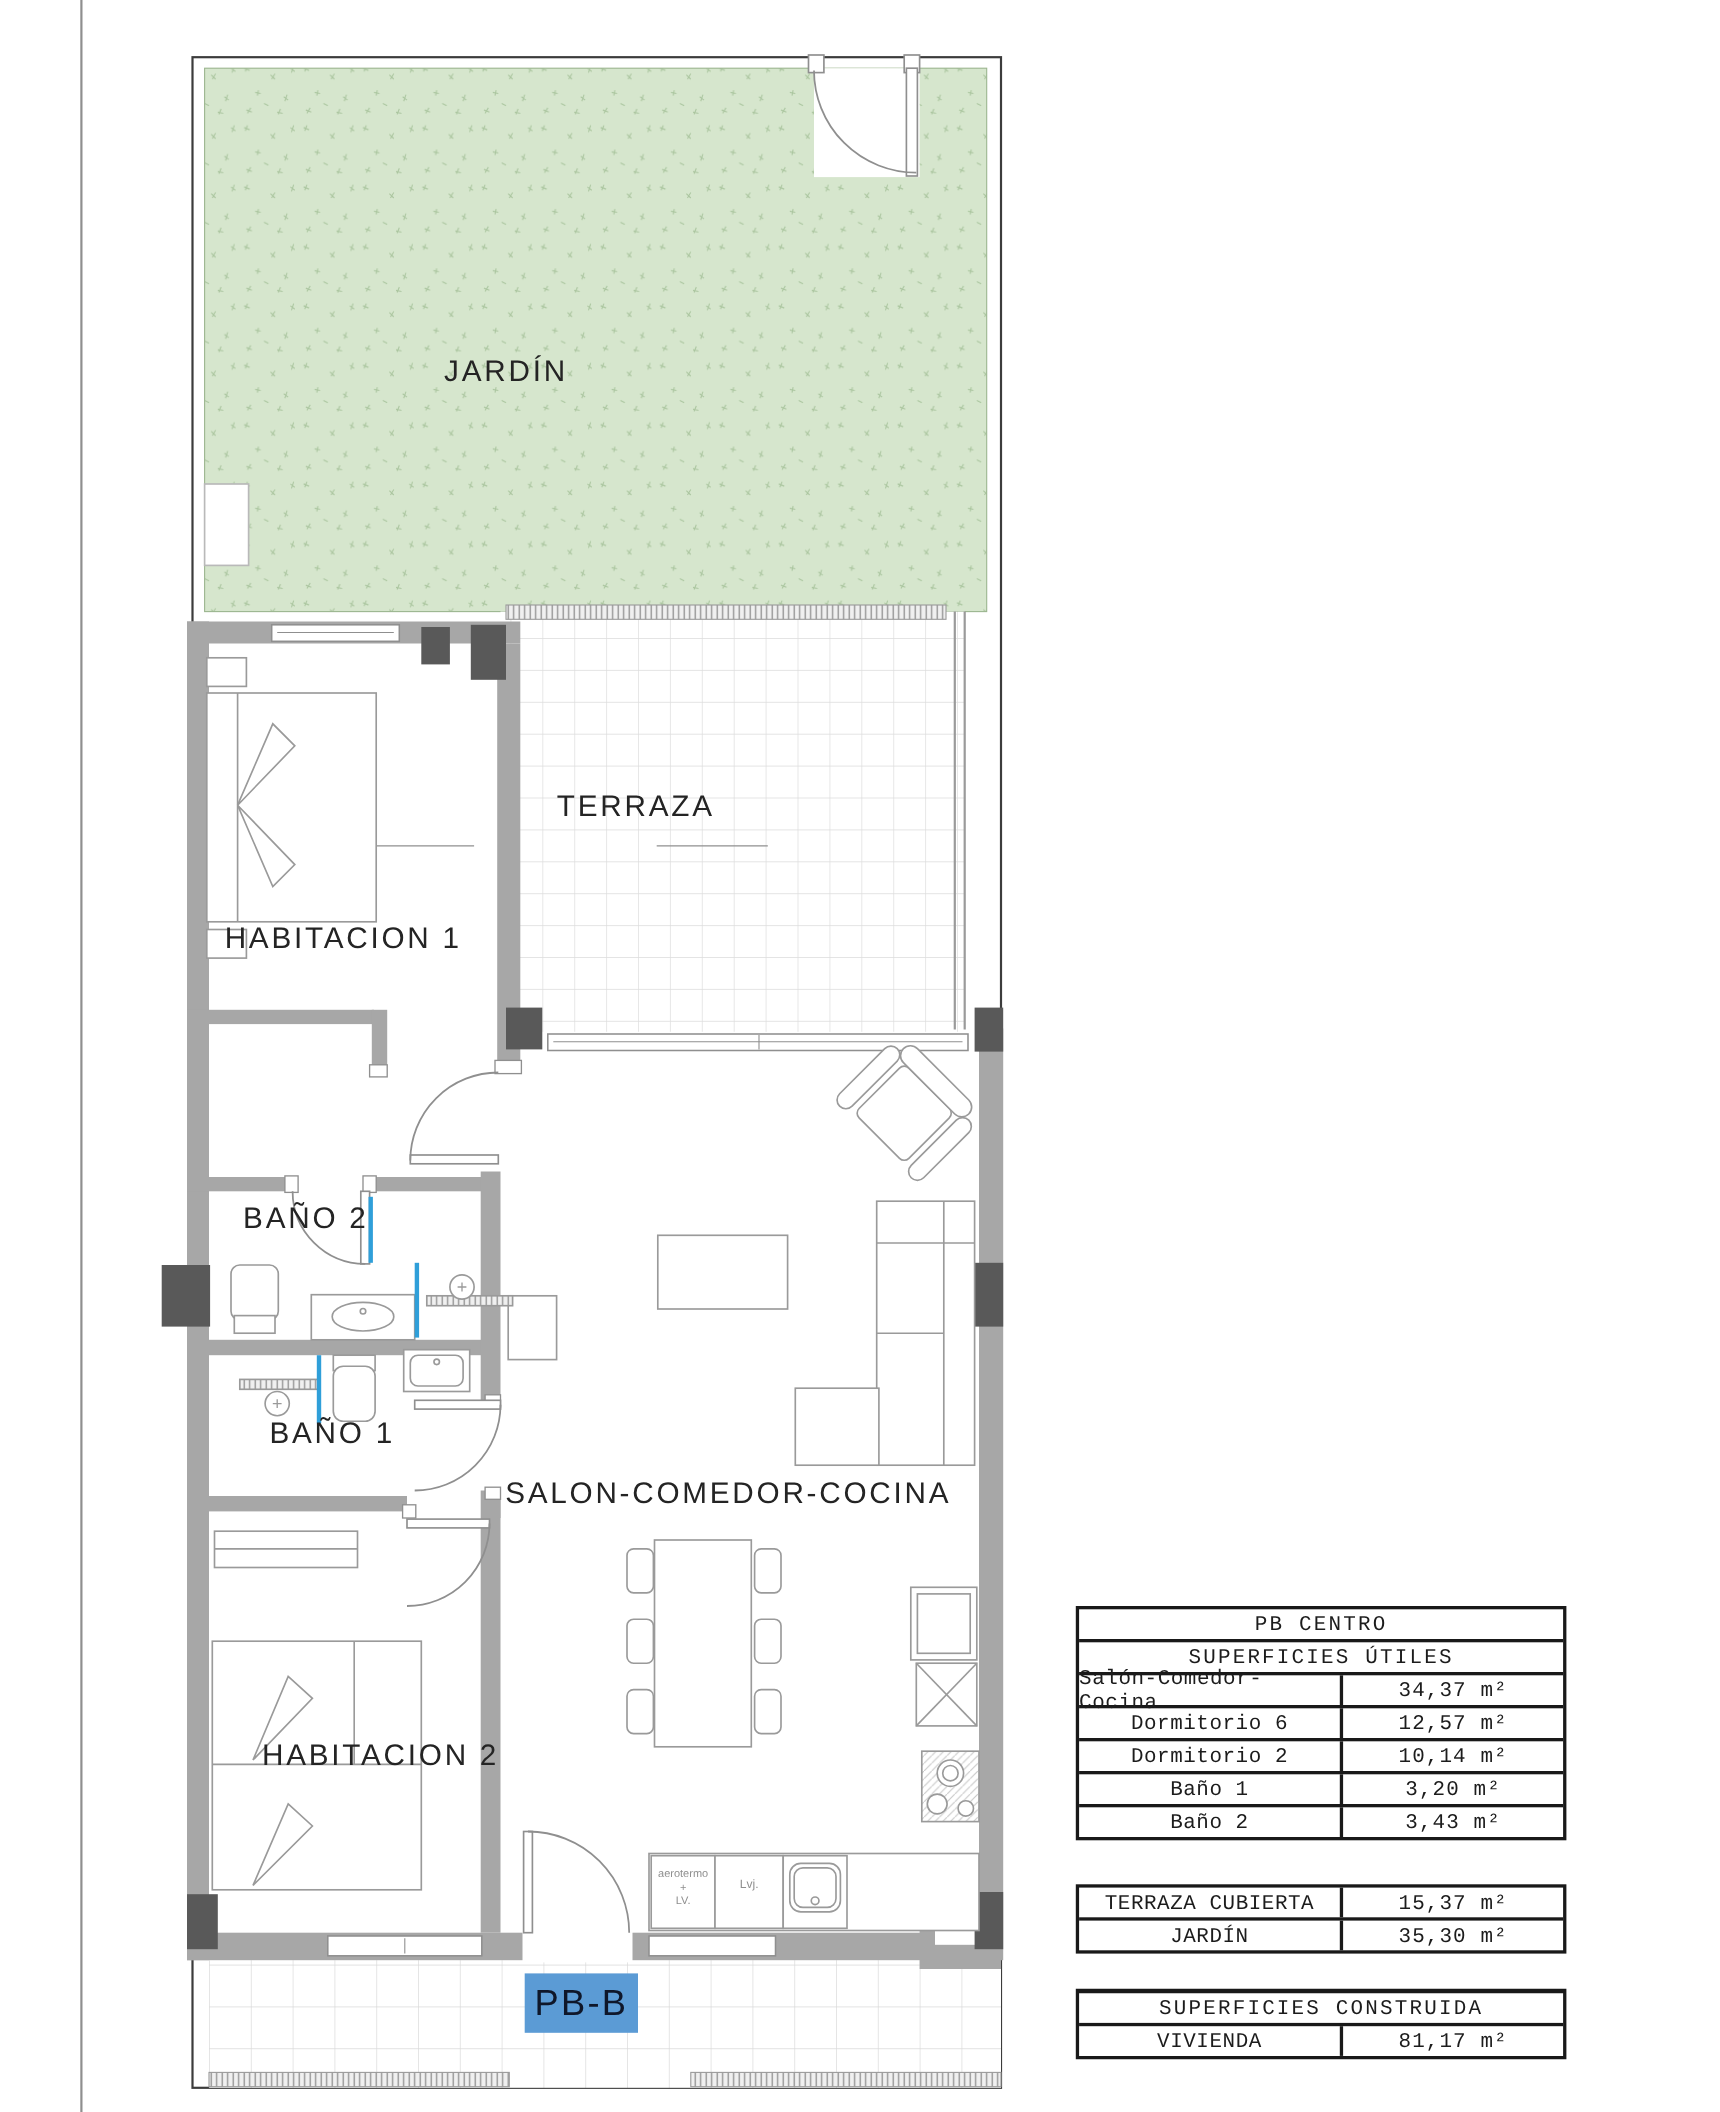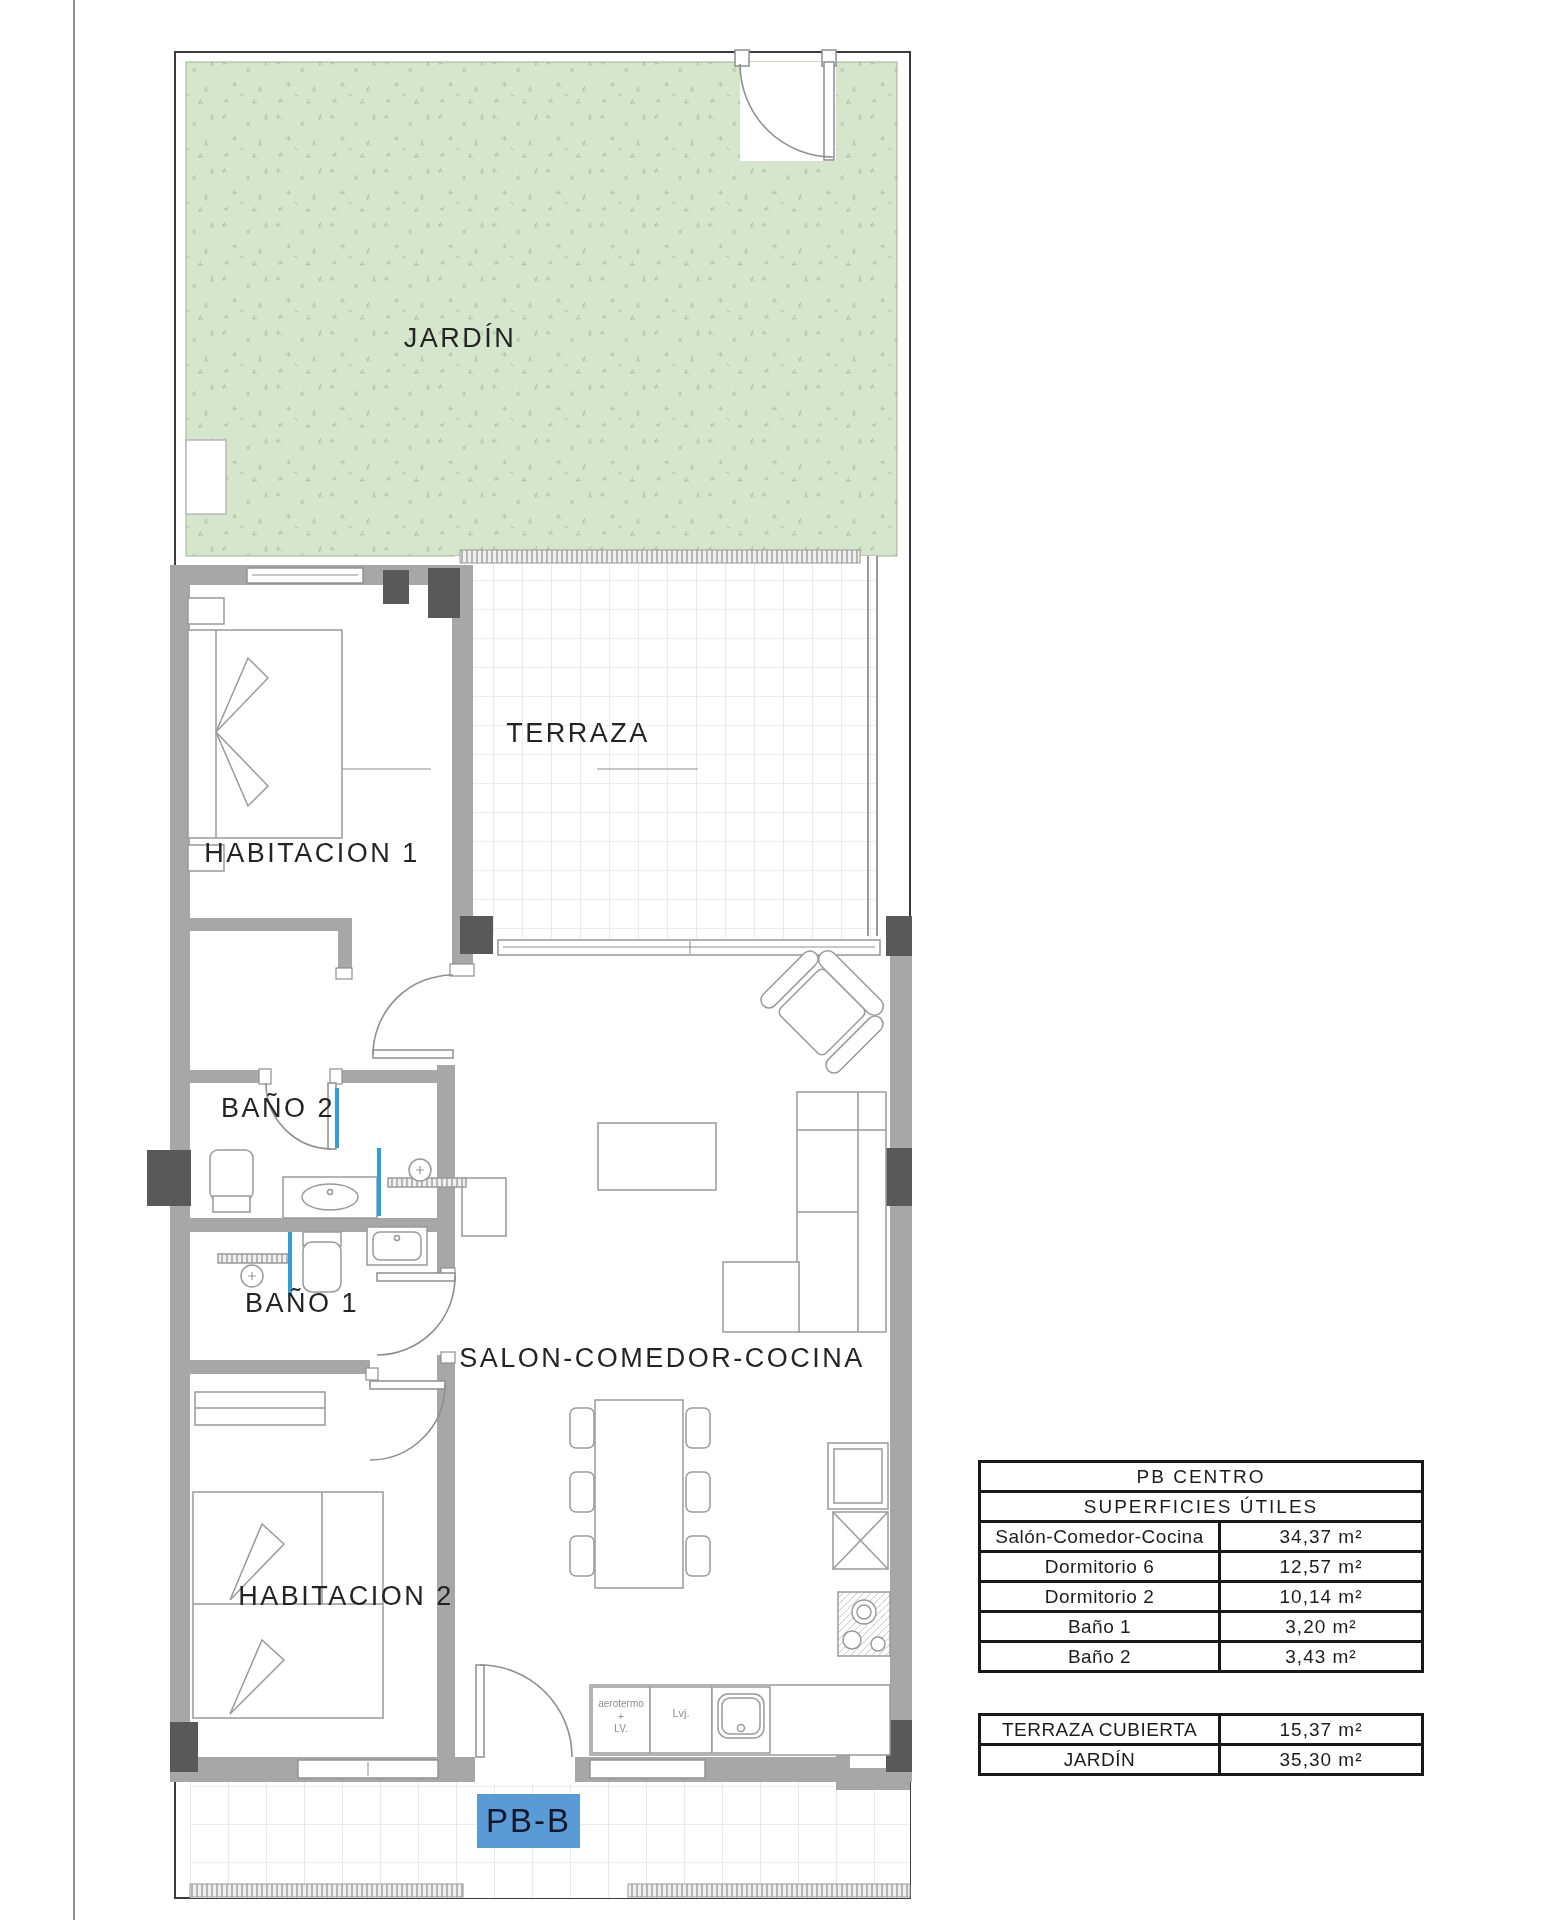--- a/index.html
+++ b/index.html
@@ -8,21 +8,21 @@
   svg.plan{position:absolute;left:0;top:0;width:1564px;height:1920px;}
   .lbl-room{position:absolute;transform:translate(-50%,-50%);font-size:27px;letter-spacing:2.5px;
             color:#242424;white-space:nowrap;font-weight:400;}
   .lbl-small{position:absolute;transform:translate(-50%,-50%);color:#8f8f8f;text-align:center;line-height:1.25;}
   .pre{white-space:pre-line;}
   .unit-badge{position:absolute;left:477px;top:1794px;width:103px;height:54px;background:#5b9bd5;
               color:#0f172a;display:flex;align-items:center;justify-content:center;
               font-size:33px;letter-spacing:2px;}
   .tbl{position:absolute;left:978px;width:446px;background:#ffffff;border:3px solid #191919;
        box-sizing:border-box;color:#1c1c1c;font-size:19px;}
-  .t-row{display:flex;height:27px;align-items:center;border-top:3px solid #191919;}
+  .t-row{display:flex;height:27px;align-items:center;border-top:3px solid #191919;font-family:Liberation Mono, monospace;}
   .t-row:first-child{border-top:none;}
   .t-head{justify-content:center;letter-spacing:2px;}
   .t-cell-l{width:237px;height:100%;display:flex;align-items:center;justify-content:center;
             border-right:3px solid #191919;letter-spacing:0.5px;}
   .t-cell-v{flex:1;height:100%;display:flex;align-items:center;justify-content:center;letter-spacing:1px;}
   .t3{border-top-width:4px;}
 </style>
 </head>
 <body>
 
@@ -293,14 +293,21 @@
   <div class="t-row">
     <div class="t-cell-l">TERRAZA CUBIERTA</div>
     <div class="t-cell-v">15,37 m²</div>
   </div>
   <div class="t-row">
     <div class="t-cell-l">JARDÍN</div>
     <div class="t-cell-v">35,30 m²</div>
   </div>
 </div>
 
-
+<div class="tbl t3" style="top:1808px;">
+  <div class="t-row t-head">SUPERFICIES CONSTRUIDA</div>
+  <div class="t-row">
+    <div class="t-cell-l">VIVIENDA</div>
+    <div class="t-cell-v">81,17 m²</div>
+  </div>
 </div>
 
+</div>
+
 </body></html>

